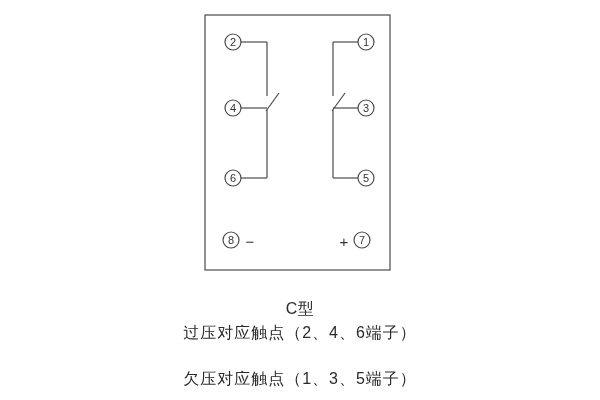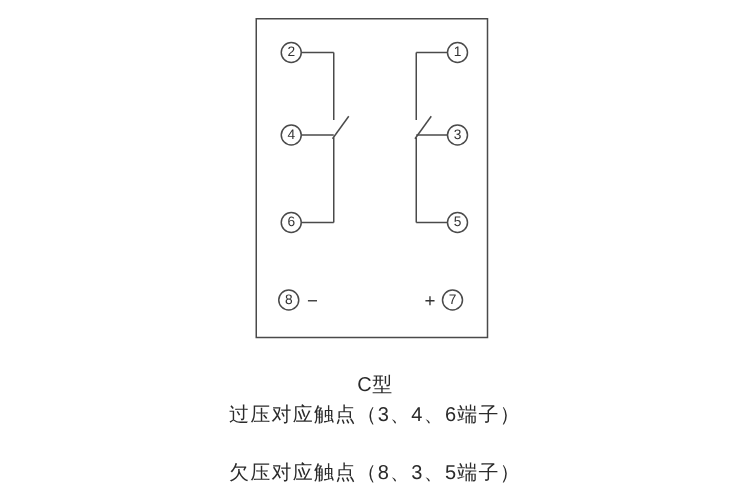--- a/index.html
+++ b/index.html
@@ -85,17 +85,17 @@
     <text x="231" y="240" text-anchor="middle" dominant-baseline="central" font-size="11" fill="#333333">8</text>
     <text x="250" y="241" text-anchor="middle" dominant-baseline="central" font-size="15" fill="#333333">−</text>
 
     <text x="344" y="241" text-anchor="middle" dominant-baseline="central" font-size="15" fill="#333333">+</text>
     <circle cx="362" cy="240" r="8" fill="#ffffff" stroke="#4a4a4a" stroke-width="1.2"></circle>
     <text x="362" y="240" text-anchor="middle" dominant-baseline="central" font-size="11" fill="#333333">7</text>
   </svg>
 
   <div class="caption title" style="top:287px">C型</div>
 
-  <div class="caption" style="top:323px">过压对应触点（3、4、6端子）</div>
+  <div class="caption" style="top:323px">过压对应触点（2、4、6端子）</div>
 
-  <div class="caption" style="top:369px">欠压对应触点（8、3、5端子）</div>
+  <div class="caption" style="top:369px">欠压对应触点（1、3、5端子）</div>
 
 </div>
 
 </body></html>

